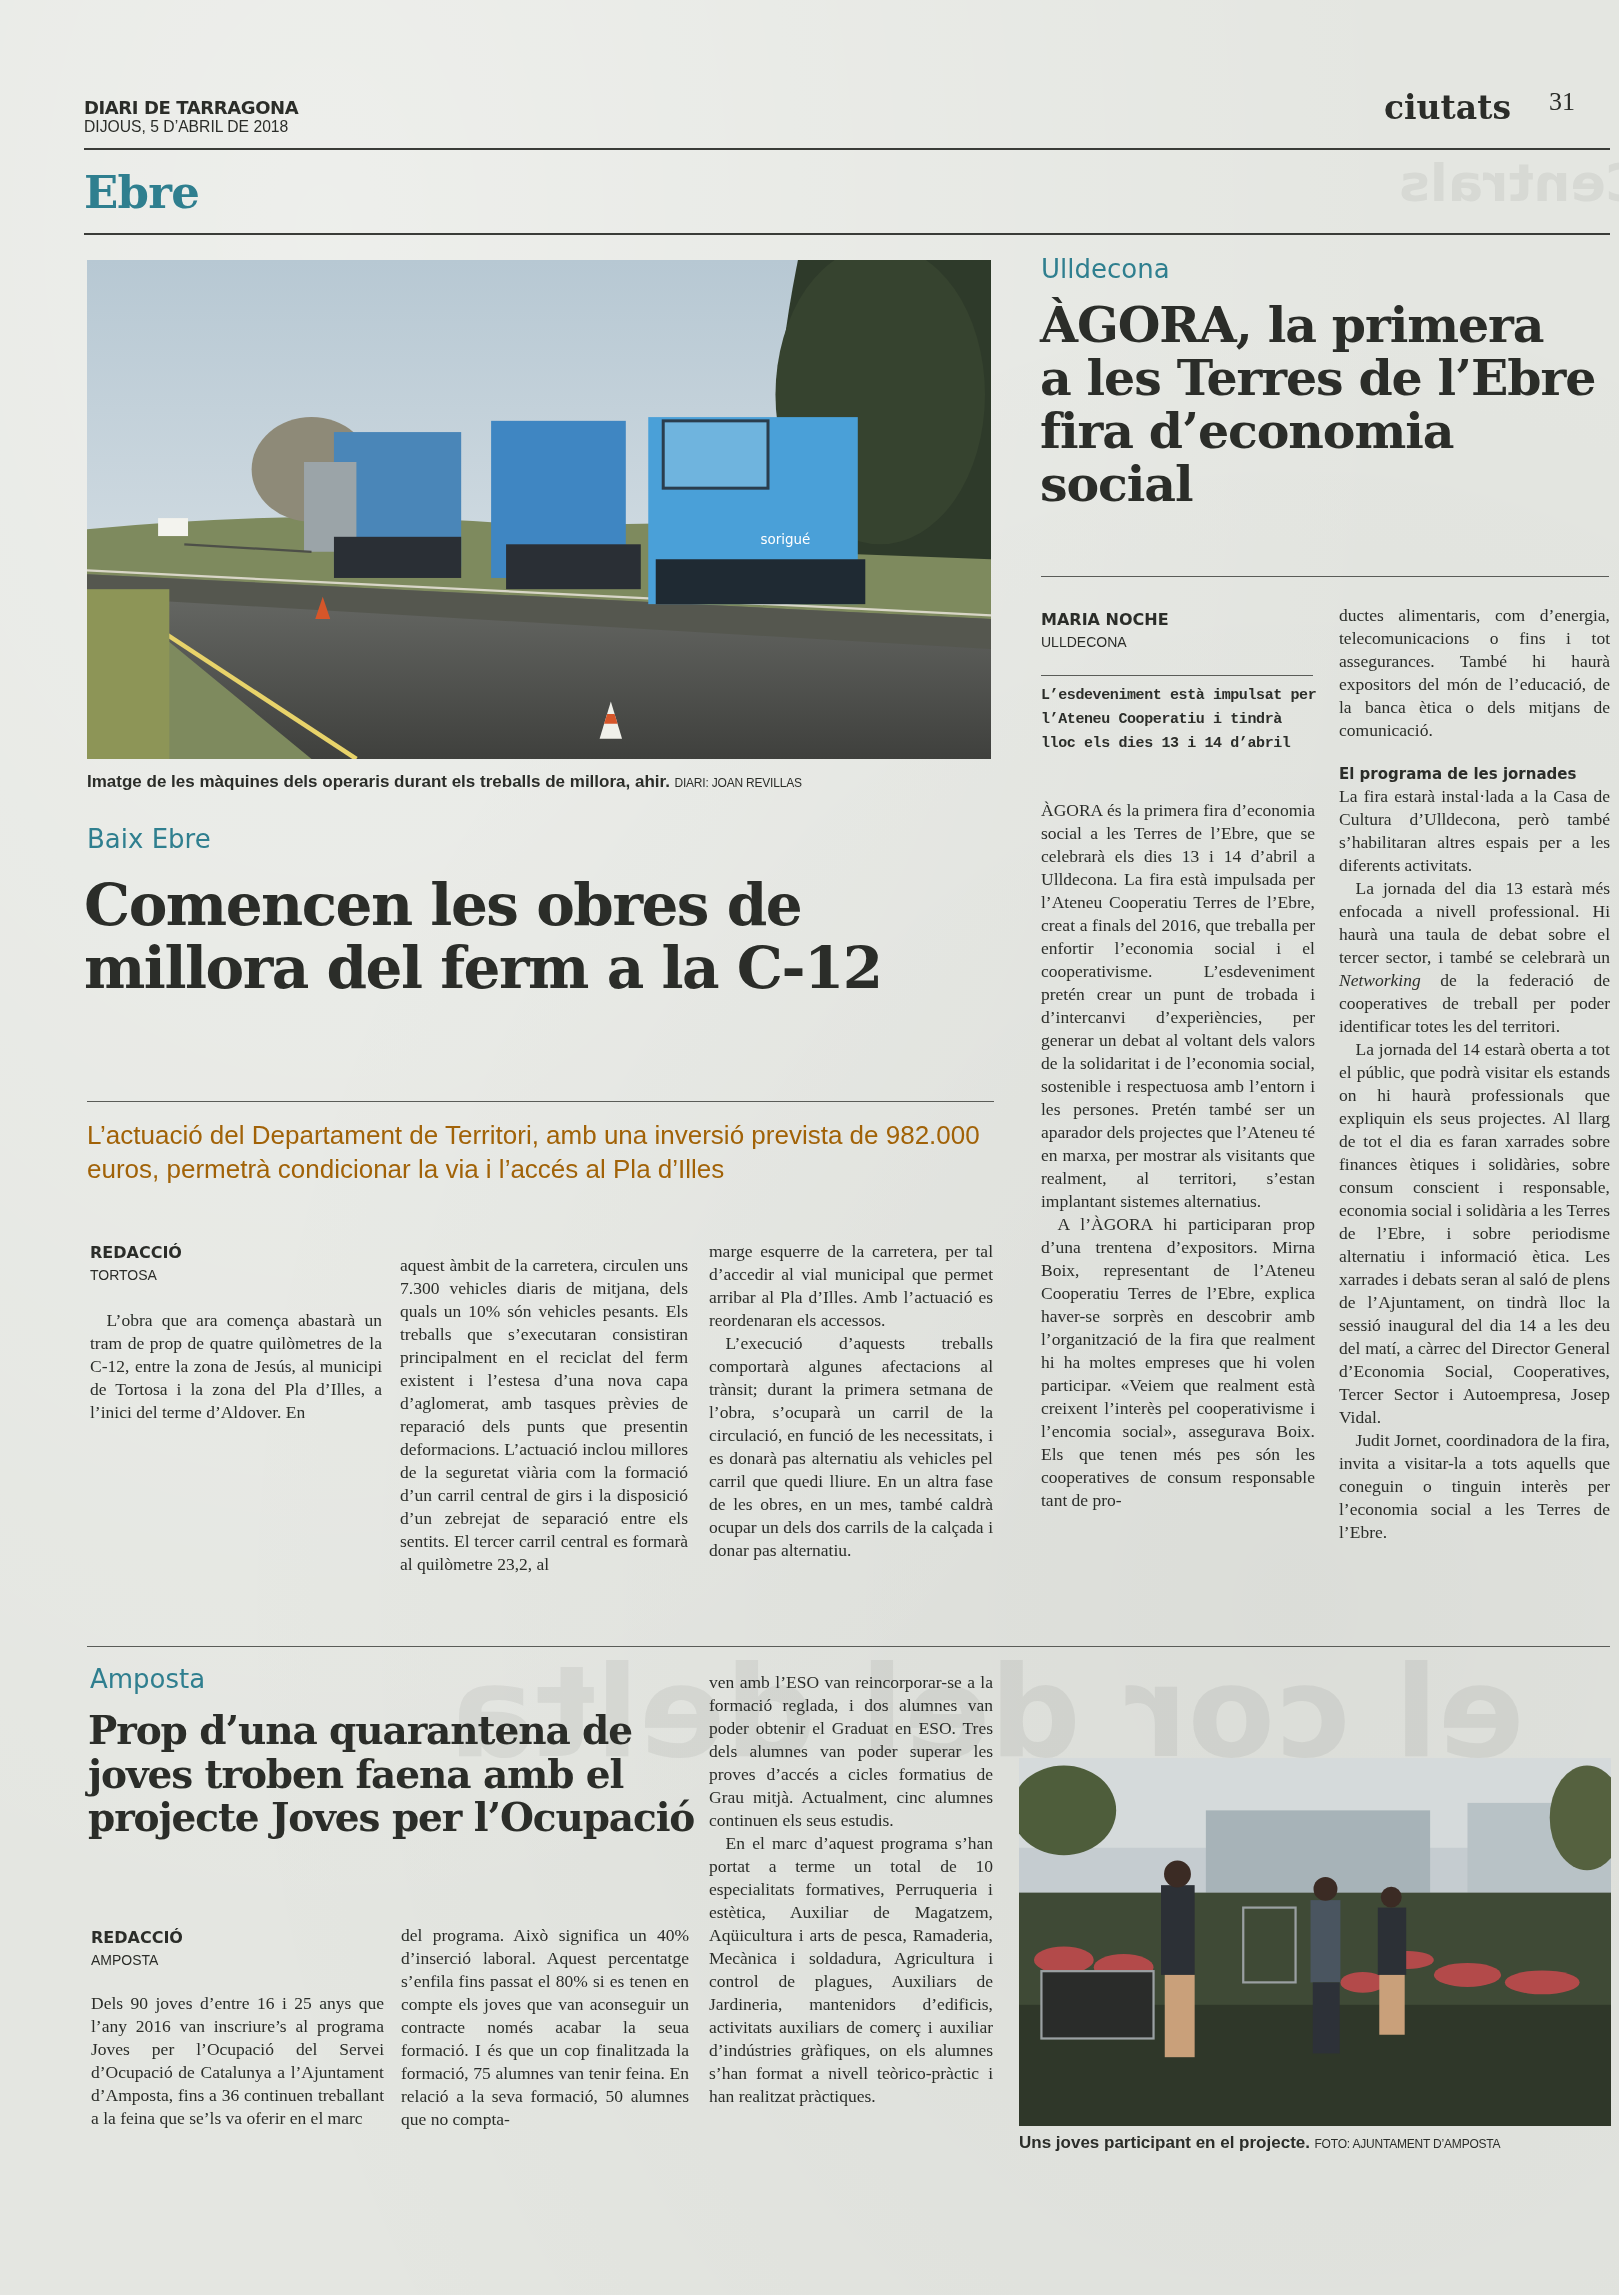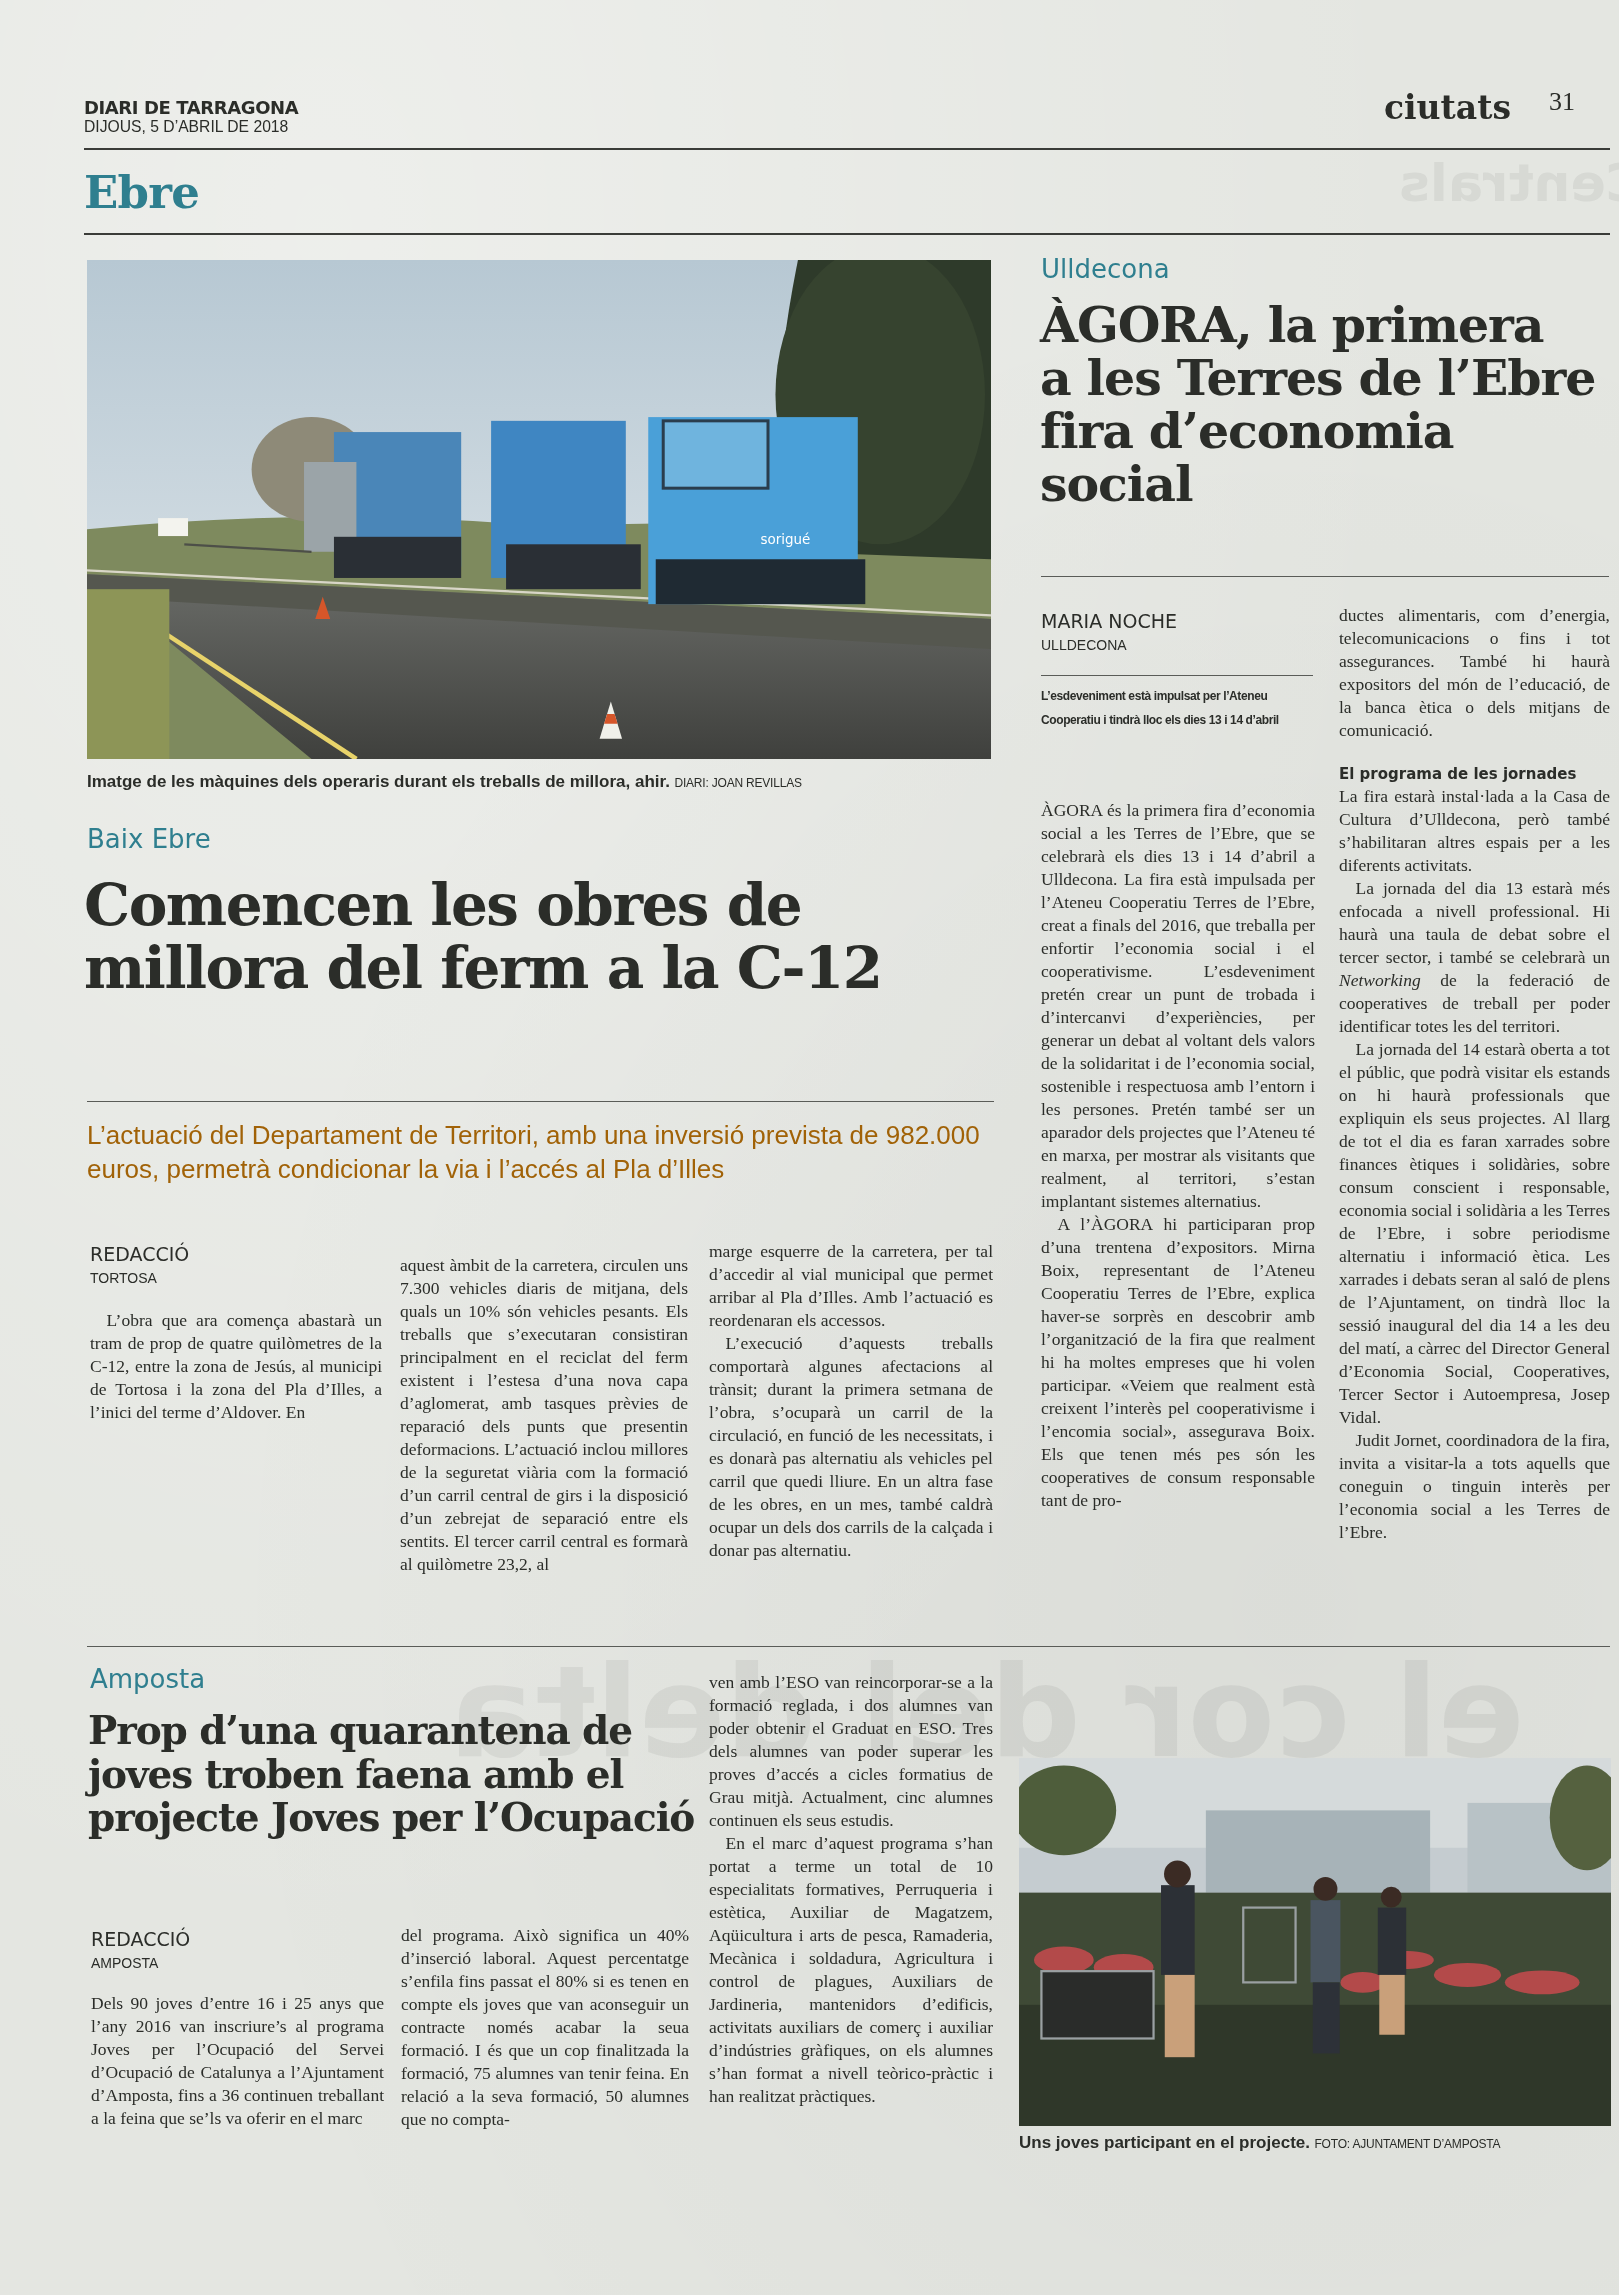--- a/index.html
+++ b/index.html
@@ -31,30 +31,30 @@
   .photo { overflow: hidden; }
   .photo svg { display: block; width: 100%; height: 100%; }
 
   .caption { font-family: "Liberation Sans", sans-serif; font-weight: bold; font-size: 17px; }
   .caption .credit { font-weight: normal; font-size: 12px; letter-spacing: -0.2px; margin-left: 4.5px; }
 
   .kicker { font-family: "DejaVu Sans", sans-serif; font-size: 26px; color: #2f7f8f; }
   .headline { font-family: "DejaVu Serif", serif; font-weight: bold; color: #2b2d29; letter-spacing: -1.5px; line-height: 1.08; }
   .subhead { font-family: "Liberation Sans", sans-serif; font-size: 26px; line-height: 1.3; color: #a16207; }
 
-  .byline-name { font-family: "DejaVu Sans", sans-serif; font-weight: normal; font-size: 19px; }
+  .byline-name { font-family: "DejaVu Sans", sans-serif; font-weight: bold; font-size: 16px; }
   .byline-place { font-family: "Liberation Sans", sans-serif; font-size: 14px; margin-top: 4.5px; }
 
   .col { position: absolute; font-family: "Liberation Serif", serif; font-size: 17.5px; line-height: 23px; text-align: justify; hyphens: manual; }
   .col p { margin: 0; }
   .col p.ind { text-indent: 16.5px; }
   .col h4 { font-family: "DejaVu Sans", sans-serif; font-size: 15px; margin: 0; line-height: 21px; font-weight: bold; }
   .col .gap { height: 22.4px; }
 
-  .lede { font-family: Liberation Sans, sans-serif; font-weight: bold; font-size: 12px; line-height: 24px; letter-spacing: -0.4px; }
+  .lede { font-family: Liberation Mono, monospace; font-weight: bold; font-size: 15px; line-height: 24px; letter-spacing: -0.4px; }
   .ghost { color: rgba(60,70,70,0.08); font-family: "DejaVu Sans", sans-serif; font-weight: bold; }
 </style>
 </head>
 <body>
 
 <div class="paper-tex"></div>
 
 <div class="abs ghost" style="left:1399px; top:153px; font-size:52px; transform:scaleX(-1);">Centrals</div>
 <div class="abs ghost" style="left:449px; top:1638px; font-size:127px; transform:scaleX(-1); white-space:nowrap;">el cor del delta</div>
 

